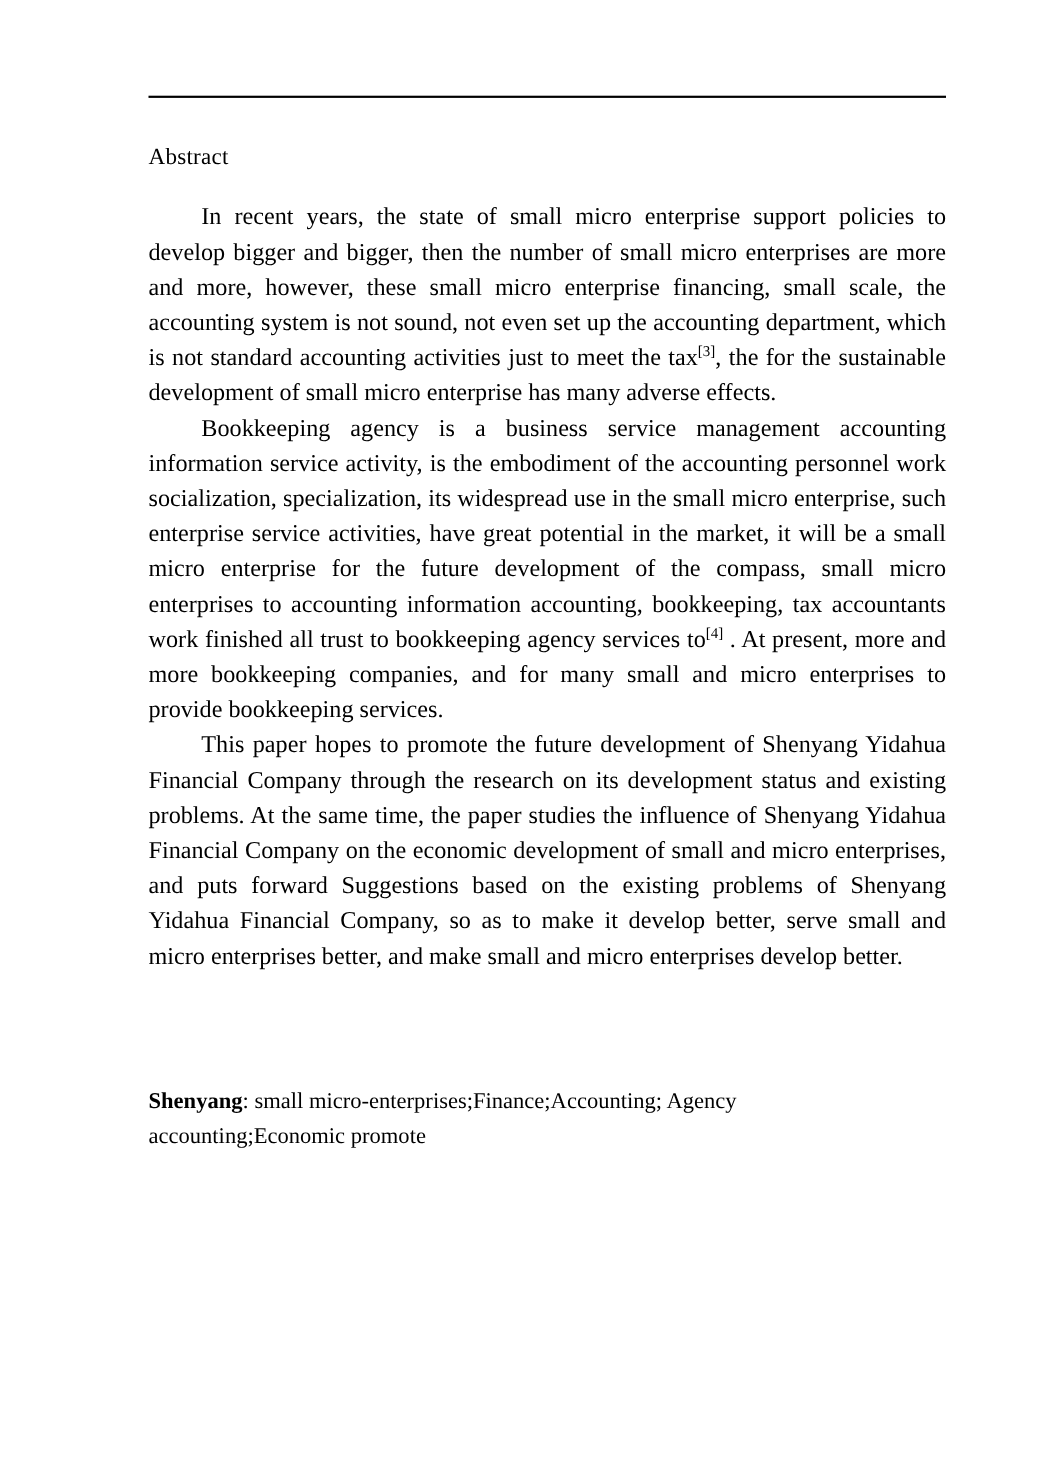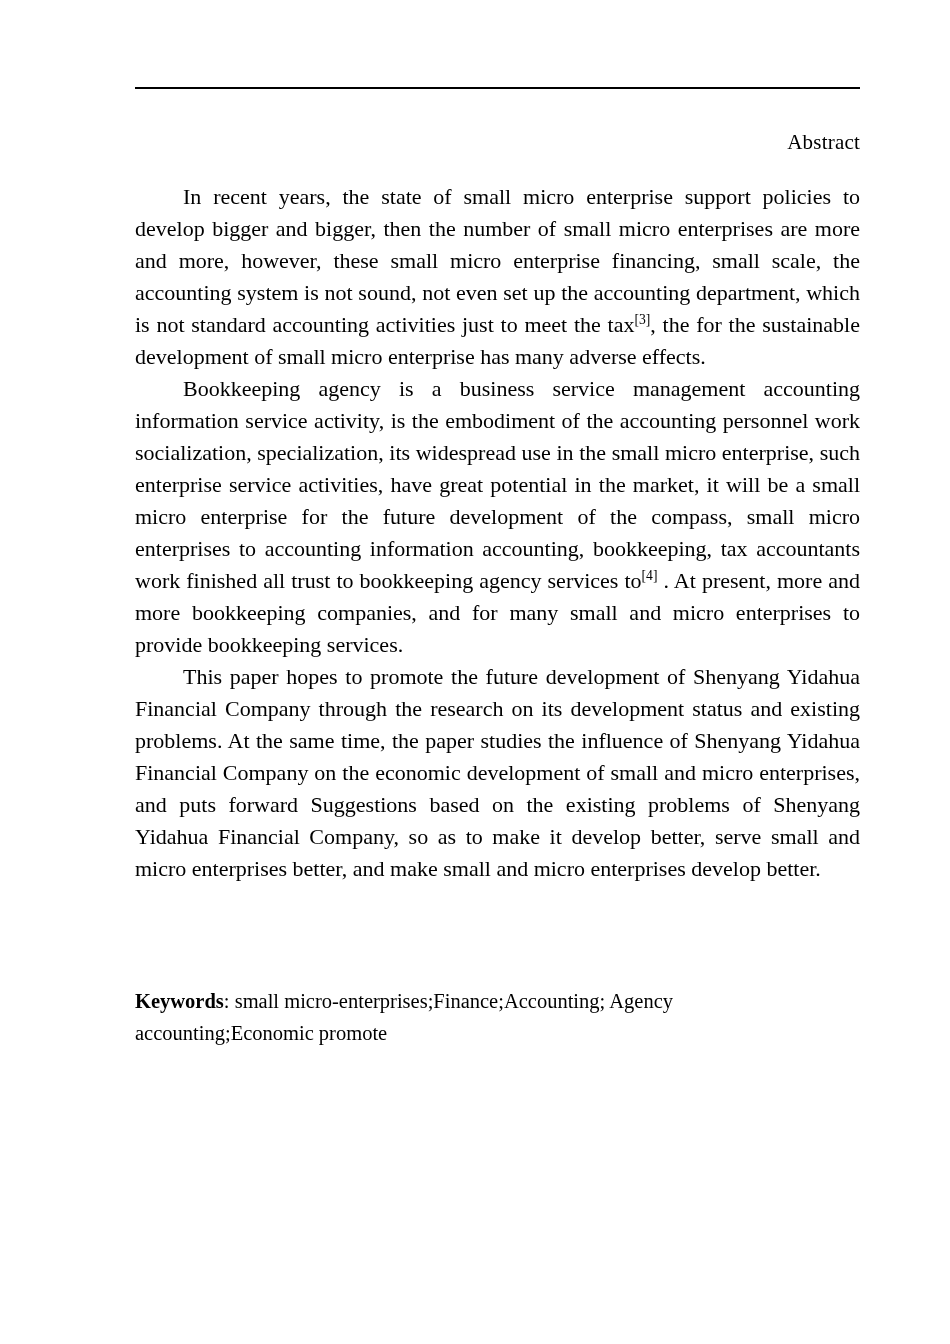--- a/index.html
+++ b/index.html
@@ -29,21 +29,21 @@
     height: 0;
     border-top: 2px solid #000000;
   }
 
   
   .doc-title {
     position: absolute;
     left: 135px;
     top: 113px;
     width: 725px;
-    text-align: right;
+    text-align: left;
     font-size: 21px;
     font-weight: normal;
     line-height: 30px;
     letter-spacing: 0.2px;
   }
 
   
   .body-block {
     position: absolute;
     left: 135px;
@@ -98,16 +98,16 @@
 
   <h1 class="doc-title">Abstract</h1>
 
   <div class="body-block">
     <p class="para">In recent years, the state of small micro enterprise support policies to develop bigger and bigger, then the number of small micro enterprises are more and more, however, these small micro enterprise financing, small scale, the accounting system is not sound, not even set up the accounting department, which is not standard accounting activities just to meet the tax<sup class="ref">[3]</sup>, the for the sustainable development of small micro enterprise has many adverse effects.</p>
     <p class="para">Bookkeeping agency is a business service management accounting information service activity, is the embodiment of the accounting personnel work socialization, specialization, its widespread use in the small micro enterprise, such enterprise service activities, have great potential in the market, it will be a small micro enterprise for the future development of the compass, small micro enterprises to accounting information accounting, bookkeeping, tax accountants work finished all trust to bookkeeping agency services to<sup class="ref">[4]</sup> . At present, more and more bookkeeping companies, and for many small and micro enterprises to provide bookkeeping services.</p>
     <p class="para">This paper hopes to promote the future development of Shenyang Yidahua Financial Company through the research on its development status and existing problems. At the same time, the paper studies the influence of Shenyang Yidahua Financial Company on the economic development of small and micro enterprises, and puts forward Suggestions based on the existing problems of Shenyang Yidahua Financial Company, so as to make it develop better, serve small and micro enterprises better, and make small and micro enterprises develop better.</p>
   </div>
 
   <div class="keywords-block">
-    <span class="keywords-label">Keywords</span><span>: </span><span>small micro-enterprises;Finance;Accounting; Agency accounting;Economic promote</span>
+    <span class="keywords-label">Shenyang</span><span>: </span><span>small micro-enterprises;Finance;Accounting; Agency accounting;Economic promote</span>
   </div>
 
 </div>
 
 </body></html>

